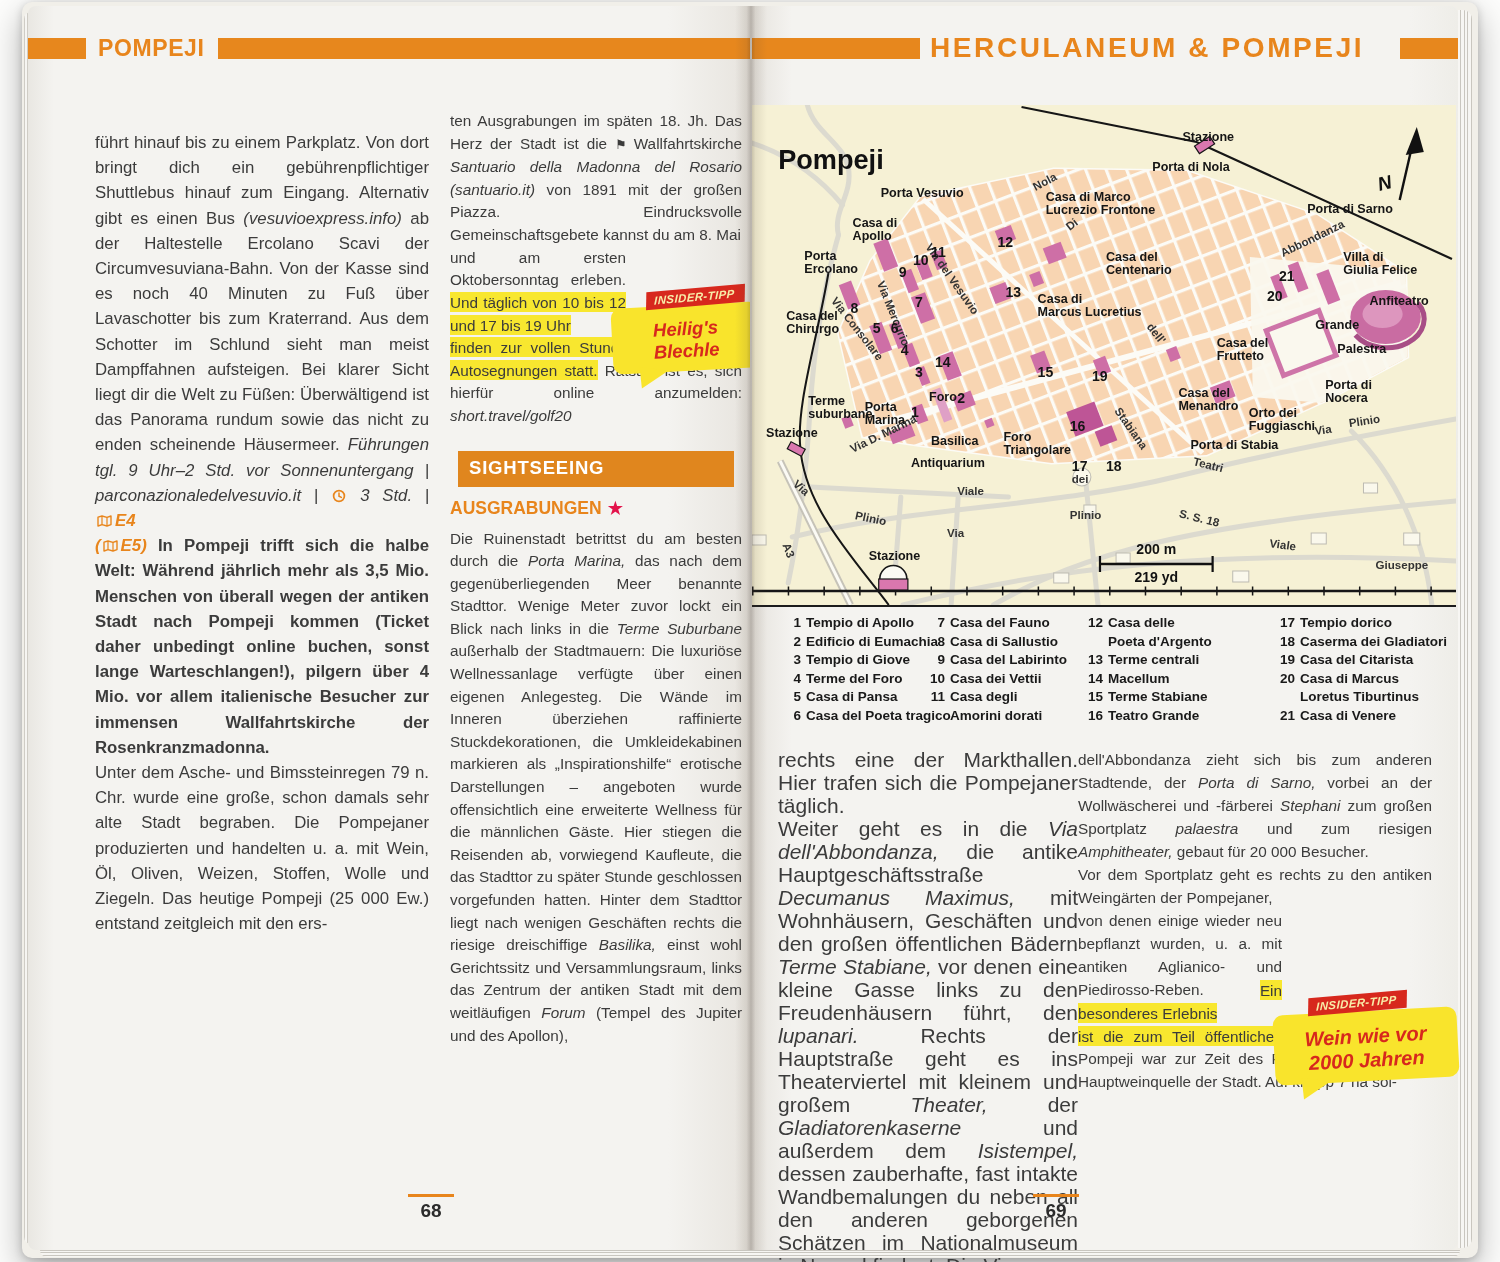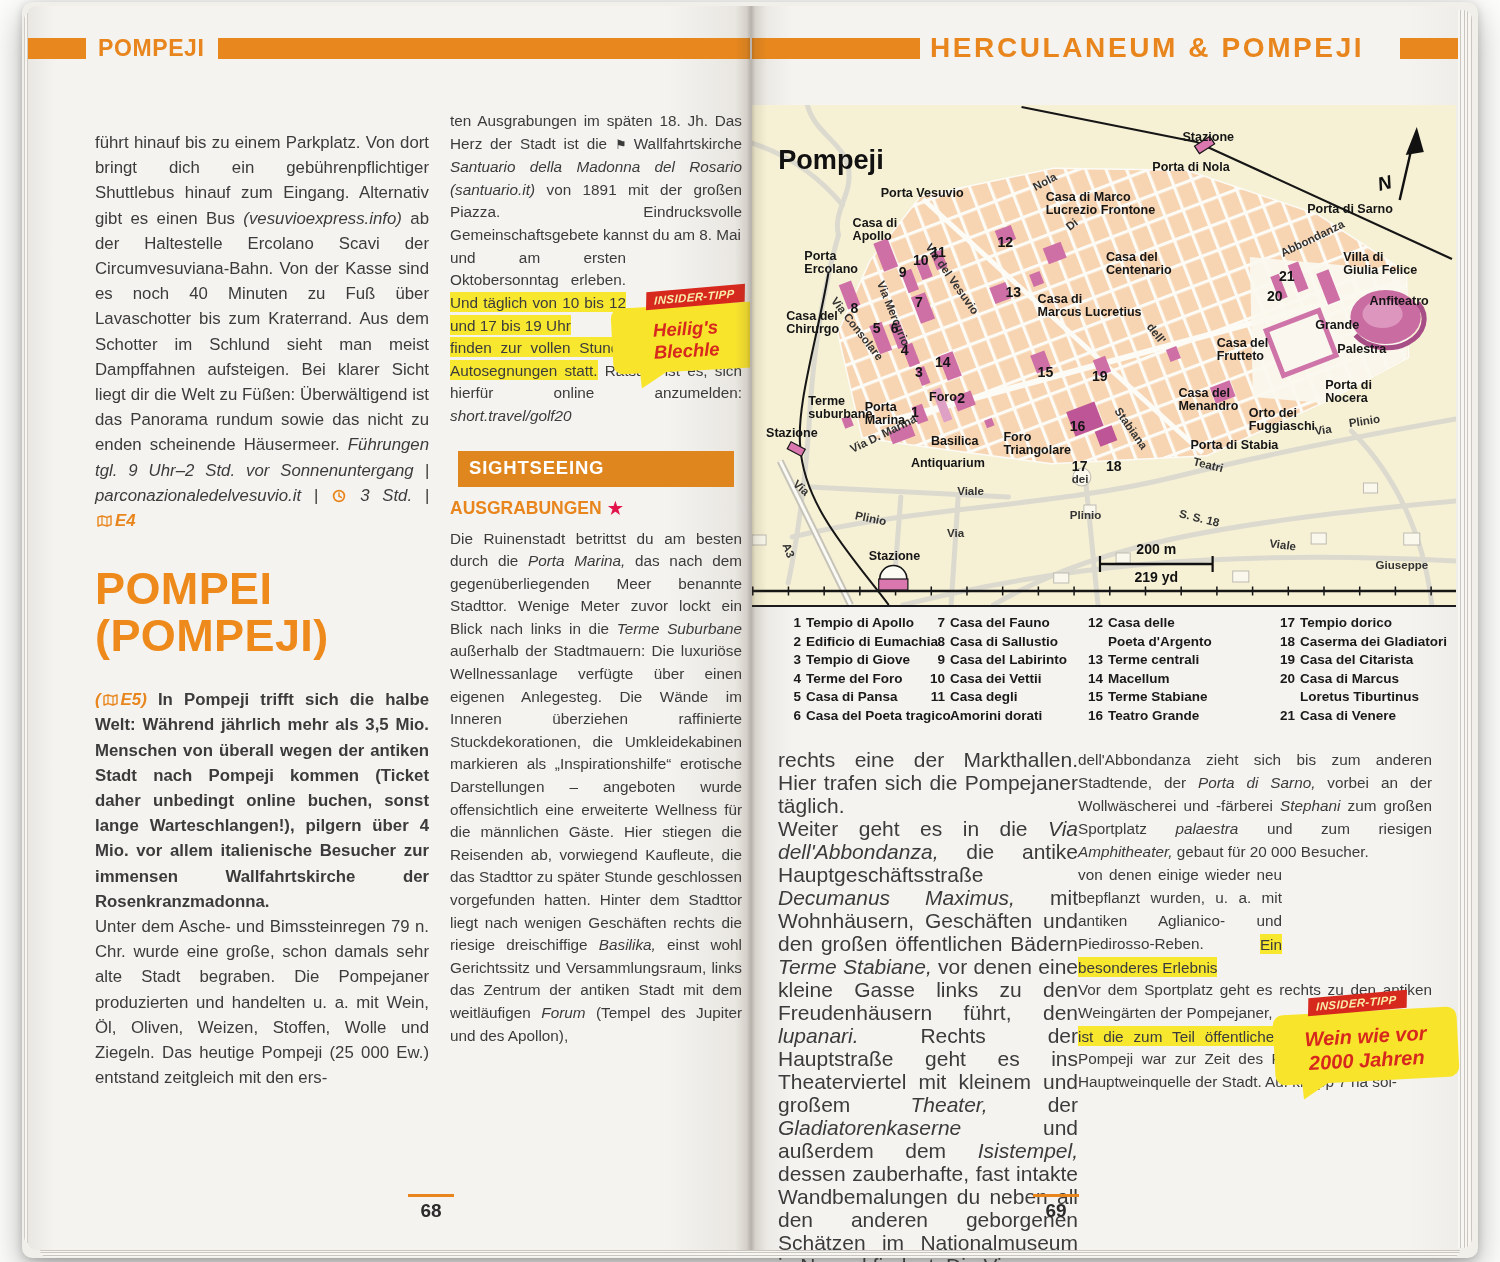--- a/index.html
+++ b/index.html
@@ -108,24 +108,20 @@
     </div>
 
     <div class="col c1">
       <p class="para"><span>führt hinauf bis zu einem Parkplatz. Von dort bringt dich ein gebührenpflichtiger Shuttlebus hinauf zum Eingang. Alternativ gibt es einen Bus </span><span class="r-i">(vesuvioexpress.info)</span><span> ab der Haltestelle Ercolano Scavi der Circumvesuviana-Bahn. Von der Kasse sind es noch 40 Minuten zu Fuß über Lavaschotter bis zum Kraterrand. Aus dem Schotter im Schlund sieht man meist Dampffahnen aufsteigen. Bei klarer Sicht liegt dir die Welt zu Füßen: Überwältigend ist das Panorama rundum sowie das nicht zu enden scheinende Häusermeer. </span><span class="r-i">Führungen tgl. 9 Uhr–2 Std. vor Sonnenuntergang | parconazionaledelvesuvio.it | </span><svg class="icon-clock" width="14" height="14" viewBox="0 0 14 14">
             <circle cx="7" cy="7" r="5.4" fill="none" stroke="#E8851C" stroke-width="1.7"></circle>
             <path d="M7 4v3.2l2.4 1.2" fill="none" stroke="#E8851C" stroke-width="1.5" stroke-linecap="round"></path>
           </svg><span class="r-i"> 3 Std. | </span><span class="mapref"><svg width="15" height="12" viewBox="0 0 15 12">
               <path d="M1 2.2 5 1l5 1.4L14 1v8.6L10 11 5 9.6 1 11Z" fill="none" stroke="#E8851C" stroke-width="1.4" stroke-linejoin="round"></path>
               <path d="M5 1v8.6M10 2.4V11" stroke="#E8851C" stroke-width="1.2" fill="none"></path>
             </svg>E4</span></p>
-      <h1 class="pompei">
-        <span>POMPEI</span><br>
-        <span>(POMPEJI)</span>
-      </h1>
       <p class="para"><span class="r-oib">(</span><span class="mapref"><svg width="15" height="12" viewBox="0 0 15 12">
               <path d="M1 2.2 5 1l5 1.4L14 1v8.6L10 11 5 9.6 1 11Z" fill="none" stroke="#E8851C" stroke-width="1.4" stroke-linejoin="round"></path>
               <path d="M5 1v8.6M10 2.4V11" stroke="#E8851C" stroke-width="1.2" fill="none"></path>
             </svg>E5</span><span class="r-oib">) </span><span class="r-b">In Pompeji trifft sich die halbe Welt: Während jährlich mehr als 3,5 Mio. Menschen von überall wegen der antiken Stadt nach Pompeji kommen (Ticket daher unbedingt online buchen, sonst lange Warteschlangen!), pilgern über 4 Mio. vor allem italienische Besucher zur immensen Wallfahrtskirche der Rosenkranzmadonna.</span></p>
       <p class="para"><span>Unter dem Asche- und Bimssteinregen 79 n. Chr. wurde eine große, schon damals sehr alte Stadt begraben. Die Pompejaner produzierten und handelten u. a. mit Wein, Öl, Oliven, Weizen, Stoffen, Wolle und Ziegeln. Das heutige Pompeji (25 000 Ew.) entstand zeitgleich mit den ers-</span></p>
     </div>
 
     <div class="col c2">
       <p class="para"><span>ten Ausgrabungen im späten 18. Jh. Das Herz der Stadt ist die </span><span class="r-flag">⚑ </span><span>Wallfahrtskirche </span><span class="r-i">Santuario della Madonna del Rosario (santuario.it)</span><span> von 1891 mit der großen Piazza. Eindrucksvolle Gemeinschaftsgebete kannst du am 8. Mai</span></p>
       <p class="para narrow-l"><span>und am ersten Oktobersonntag erleben. </span><span class="r-hl">Und täglich von 10 bis 12 und 17 bis 19 Uhr</span></p>
@@ -455,22 +451,22 @@
           <span>Casa di Venere</span>
         </div>
       </div>
 
     <div class="col rc1">
       <p class="para"><span>rechts eine der Markthallen. Hier trafen sich die Pompejaner täglich.</span></p>
       <p class="para"><span>Weiter geht es in die </span><span class="r-i">Via dell'Abbondanza,</span><span> die antike Hauptgeschäftsstraße </span><span class="r-i">Decumanus Maximus,</span><span> mit Wohnhäusern, Geschäften und den großen öffentlichen Bädern </span><span class="r-i">Terme Stabiane,</span><span> vor denen eine kleine Gasse links zu den Freudenhäusern führt, den </span><span class="r-i">lupanari.</span><span> Rechts der Hauptstraße geht es ins Theaterviertel mit kleinem und großem </span><span class="r-i">Theater,</span><span> der </span><span class="r-i">Gladiatorenkaserne</span><span> und außerdem dem </span><span class="r-i">Isistempel,</span><span> dessen zauberhafte, fast intakte Wandbemalungen du neben all den anderen geborgenen Schätzen im Nationalmuseum in Neapel findest. Die Via</span></p>
     </div>
     <div class="col rc2">
       <p class="para"><span>dell'Abbondanza zieht sich bis zum anderen Stadtende, der </span><span class="r-i">Porta di Sarno,</span><span> vorbei an der Wollwäscherei und -färberei </span><span class="r-i">Stephani</span><span> zum großen Sportplatz </span><span class="r-i">palaestra</span><span> und zum riesigen </span><span class="r-i">Amphitheater,</span><span> gebaut für 20 000 Besucher.</span></p>
+      <p class="para"><span>Vor dem Sportplatz geht es rechts zu den antiken Weingärten der Pompejaner,</span></p>
       <p class="para narrow-r"><span>von denen einige wieder neu bepflanzt wurden, u. a. mit antiken Aglianico- und Piedirosso-Reben. </span><span class="r-hl">Ein besonderes Erlebnis</span></p>
-      <p class="para"><span>Vor dem Sportplatz geht es rechts zu den antiken Weingärten der Pompejaner,</span></p>
       <p class="para"><span class="r-hl">ist die zum Teil öffentliche Weinlese im Herbst.</span><span> Pompeji war zur Zeit des Römischen Reichs die Hauptweinquelle der Stadt. Auf knapp 7 ha sol-</span></p>
     </div>
 
     <div class="insider ins-r">
       <div class="ins-ribbon">INSIDER-TIPP</div>
       <div class="ins-bubble">
         <div>Wein wie vor</div>
         <div>2000 Jahren</div>
         <div class="ins-tail"></div>
       </div>

